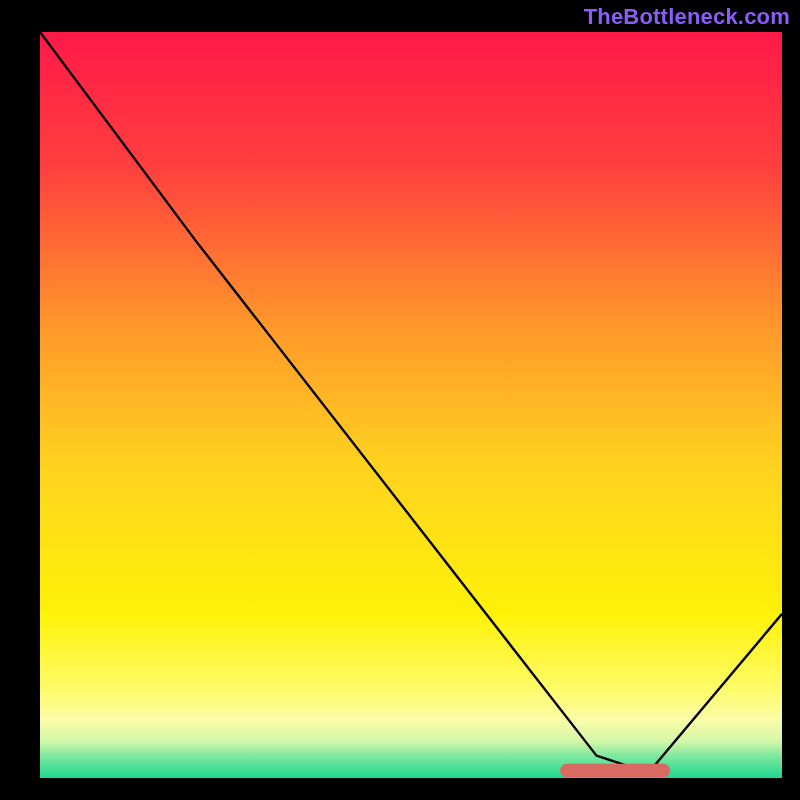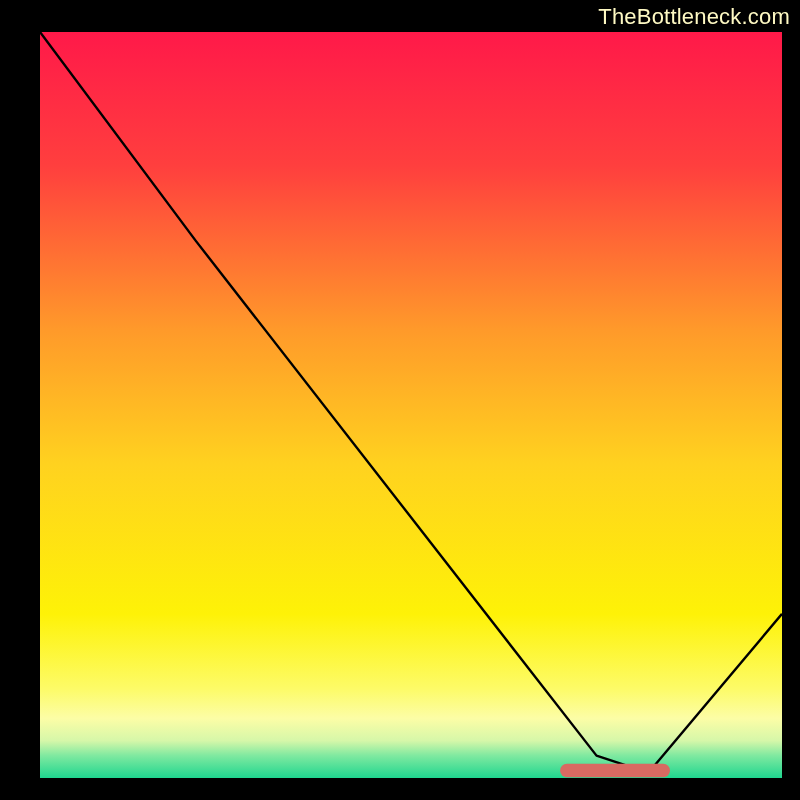--- a/index.html
+++ b/index.html
@@ -13,23 +13,23 @@
   }
   .frame {
     position: relative;
     width: 800px;
     height: 800px;
   }
   .attribution {
     position: absolute;
     top: 4px;
     right: 10px;
-    color: #fef9c3;
+    color: #8b5cf6;
     font-size: 22px;
-    font-weight: 400;
+    font-weight: 700;
     letter-spacing: 0.2px;
   }
   .plot-wrap {
     position: absolute;
     left: 40px;
     top: 32px;
     width: 742px;   
     height: 746px;  
   }
   svg { display: block; }

